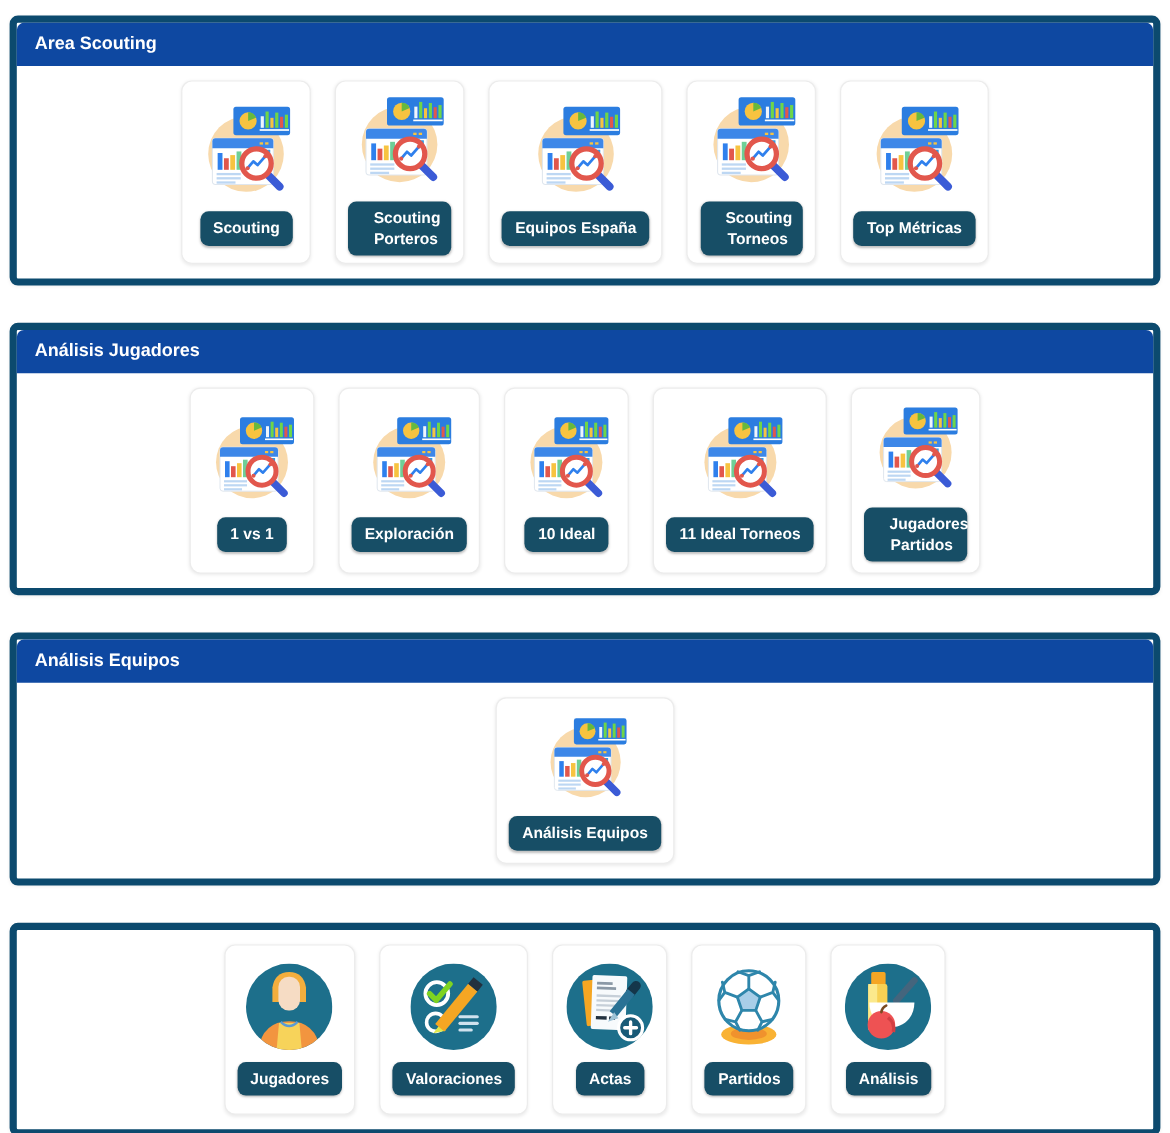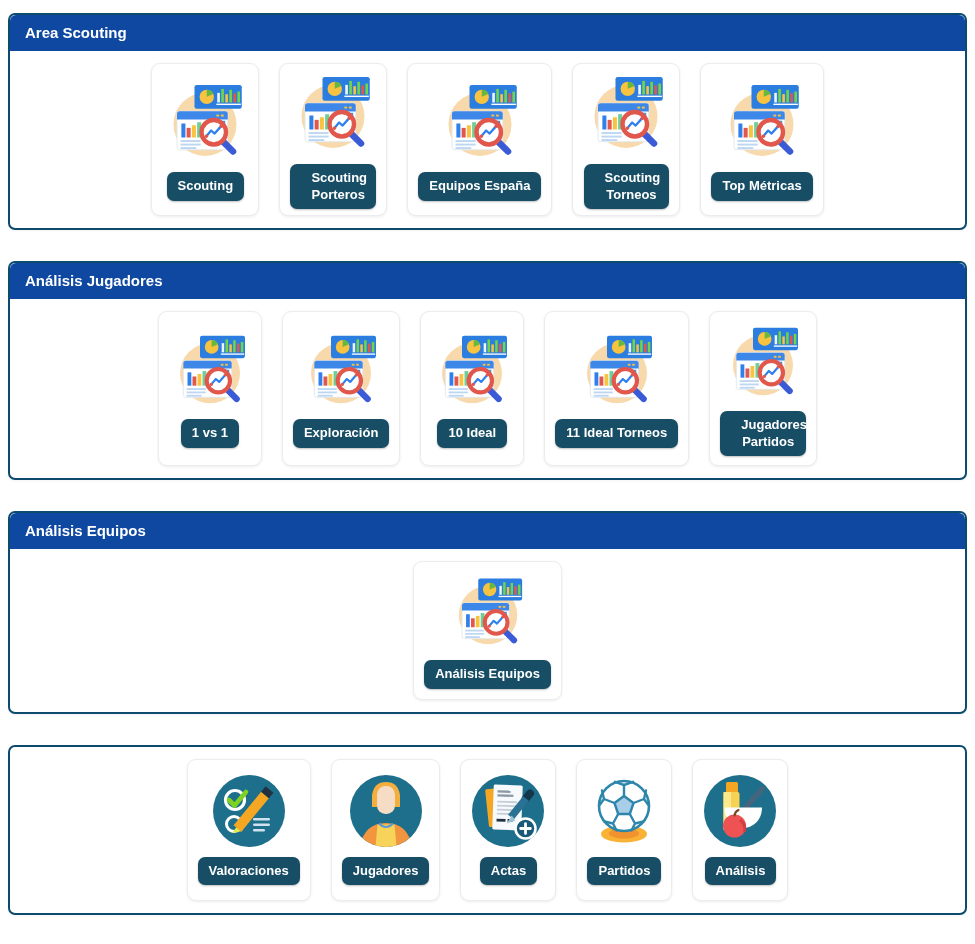--- a/index.html
+++ b/index.html
@@ -6,21 +6,21 @@
   html, body { background: #ffffff; }
   body {
     font-family: "Liberation Sans", "DejaVu Sans", sans-serif;
     width: 975px;
     margin: 0 auto;
   }
   .wrapper { padding: 13px 8px 6px 8px; }
 
   
   .section {
-    border: 2px solid #0c4a6e;
+    border: 6px solid #0c4a6e;
     border-radius: 7px;
     background: #ffffff;
     box-shadow: 0 1px 3px rgba(0,0,0,.05);
     margin-bottom: 31px;
   }
   .section:last-child { margin-bottom: 0; }
   .section-header {
     background: var(--header-bg, #0e48a1);
     color: #ffffff;
     font-weight: 700;
@@ -308,36 +308,36 @@
         <span class="chip">Análisis Equipos</span>
       </div>
     </div>
   </section>
 
   <section class="section s-d">
     <div class="section-body">
       <div class="card">
         <span class="icon-box">
             <svg width="72" height="72">
+              <use href="#sym-player"></use>
+            </svg>
+          </span>
+        <span class="chip">Jugadores</span>
+      </div>
+      <div class="card">
+        <span class="icon-box">
+            <svg width="72" height="72">
               <use href="#sym-checklist"></use>
             </svg>
           </span>
         <span class="chip">Valoraciones</span>
       </div>
       <div class="card">
         <span class="icon-box">
             <svg width="72" height="72">
-              <use href="#sym-player"></use>
-            </svg>
-          </span>
-        <span class="chip">Jugadores</span>
-      </div>
-      <div class="card">
-        <span class="icon-box">
-            <svg width="72" height="72">
               <use href="#sym-doc"></use>
             </svg>
           </span>
         <span class="chip">Actas</span>
       </div>
       <div class="card">
         <span class="icon-box">
             <svg width="72" height="72">
               <use href="#sym-ball"></use>
             </svg>

